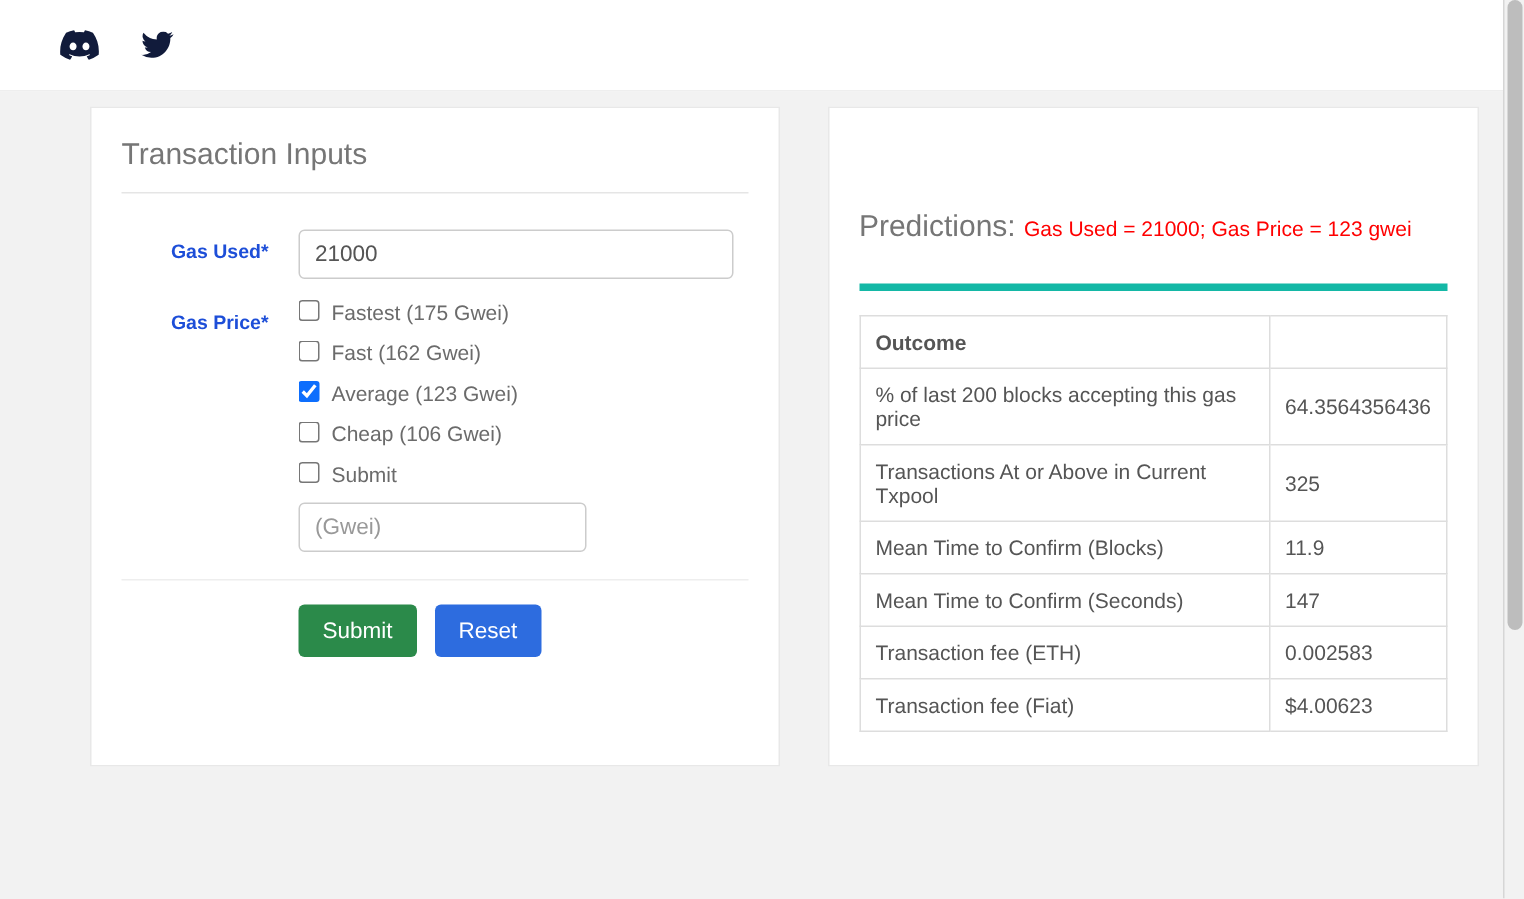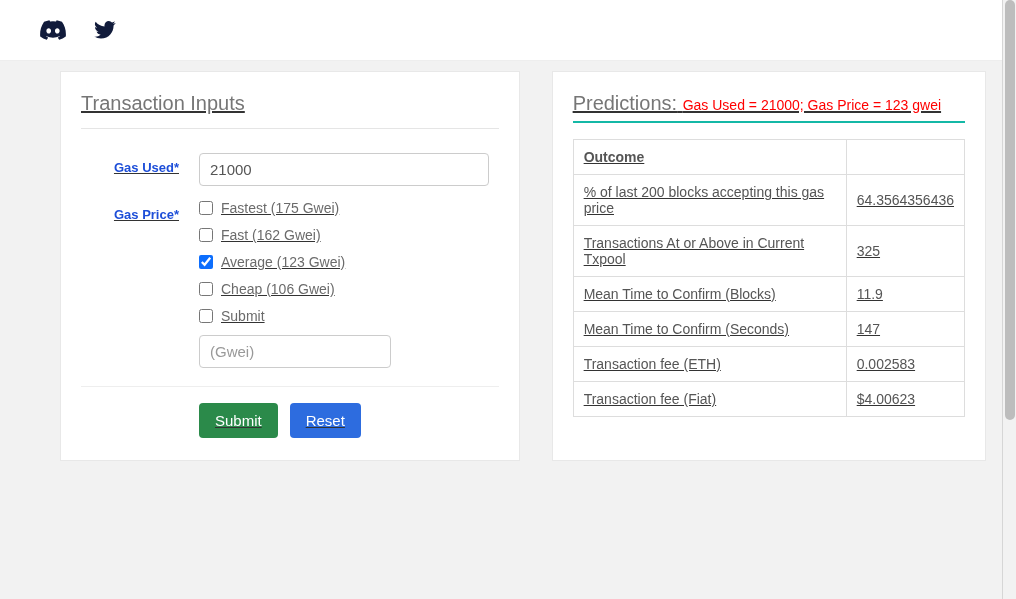--- a/index.html
+++ b/index.html
@@ -19,42 +19,42 @@
       align-items: center;
       padding: 0 40px;
       border-bottom: 1px solid #eee;
     }
     .topbar .icons { display: flex; gap: 28px; }
     .topbar .icon { color: #111b3b; display: flex; align-items: center; }
     .content {
       display: flex;
       gap: 32px;
       padding: 10px 30px 0 60px;
-      text-decoration: underline;
     }
     .panel {
       background: #fff;
       border: 1px solid #e8e8e8;
       padding: 20px 20px 22px 20px;
     }
     .left-panel { width: 472px; }
     .right-panel { width: 446px; }
     .panel-title {
       font-size: 20px;
       font-weight: 500;
       color: #767676;
       padding-bottom: 13px;
       border-bottom: 1px solid #e5e5e5;
     }
     .pred-title {
       font-size: 20px;
       font-weight: 500;
       color: #767676;
-      padding-bottom: 6px;
-      border-bottom: 2px solid #14b8a6;
+      padding-bottom: 26px;
+      border-bottom: 5px solid #14b8a6;
+      margin-top: 48px;
     }
     .pred-sub {
       color: #ff0000;
       font-size: 14px;
       font-weight: 400;
     }
     .form-area { padding: 24px 0 0 0; }
     .form-row { display: flex; margin-bottom: 14px; }
     .form-label {
       width: 118px;
@@ -69,21 +69,20 @@
     input[type="text"] {
       width: 100%;
       padding: 7px 10px;
       font-size: 15px;
       border: 1px solid #ccc;
       border-radius: 4px;
       color: #555;
     }
     .checkbox-row {
       display: flex;
-      align-items: center;
       gap: 8px;
       margin-bottom: 11px;
       font-size: 14px;
       color: #6b6b6b;
     }
     .checkbox-row input[type="checkbox"] {
       width: 14px;
       height: 14px;
       accent-color: #0d6efd;
     }

